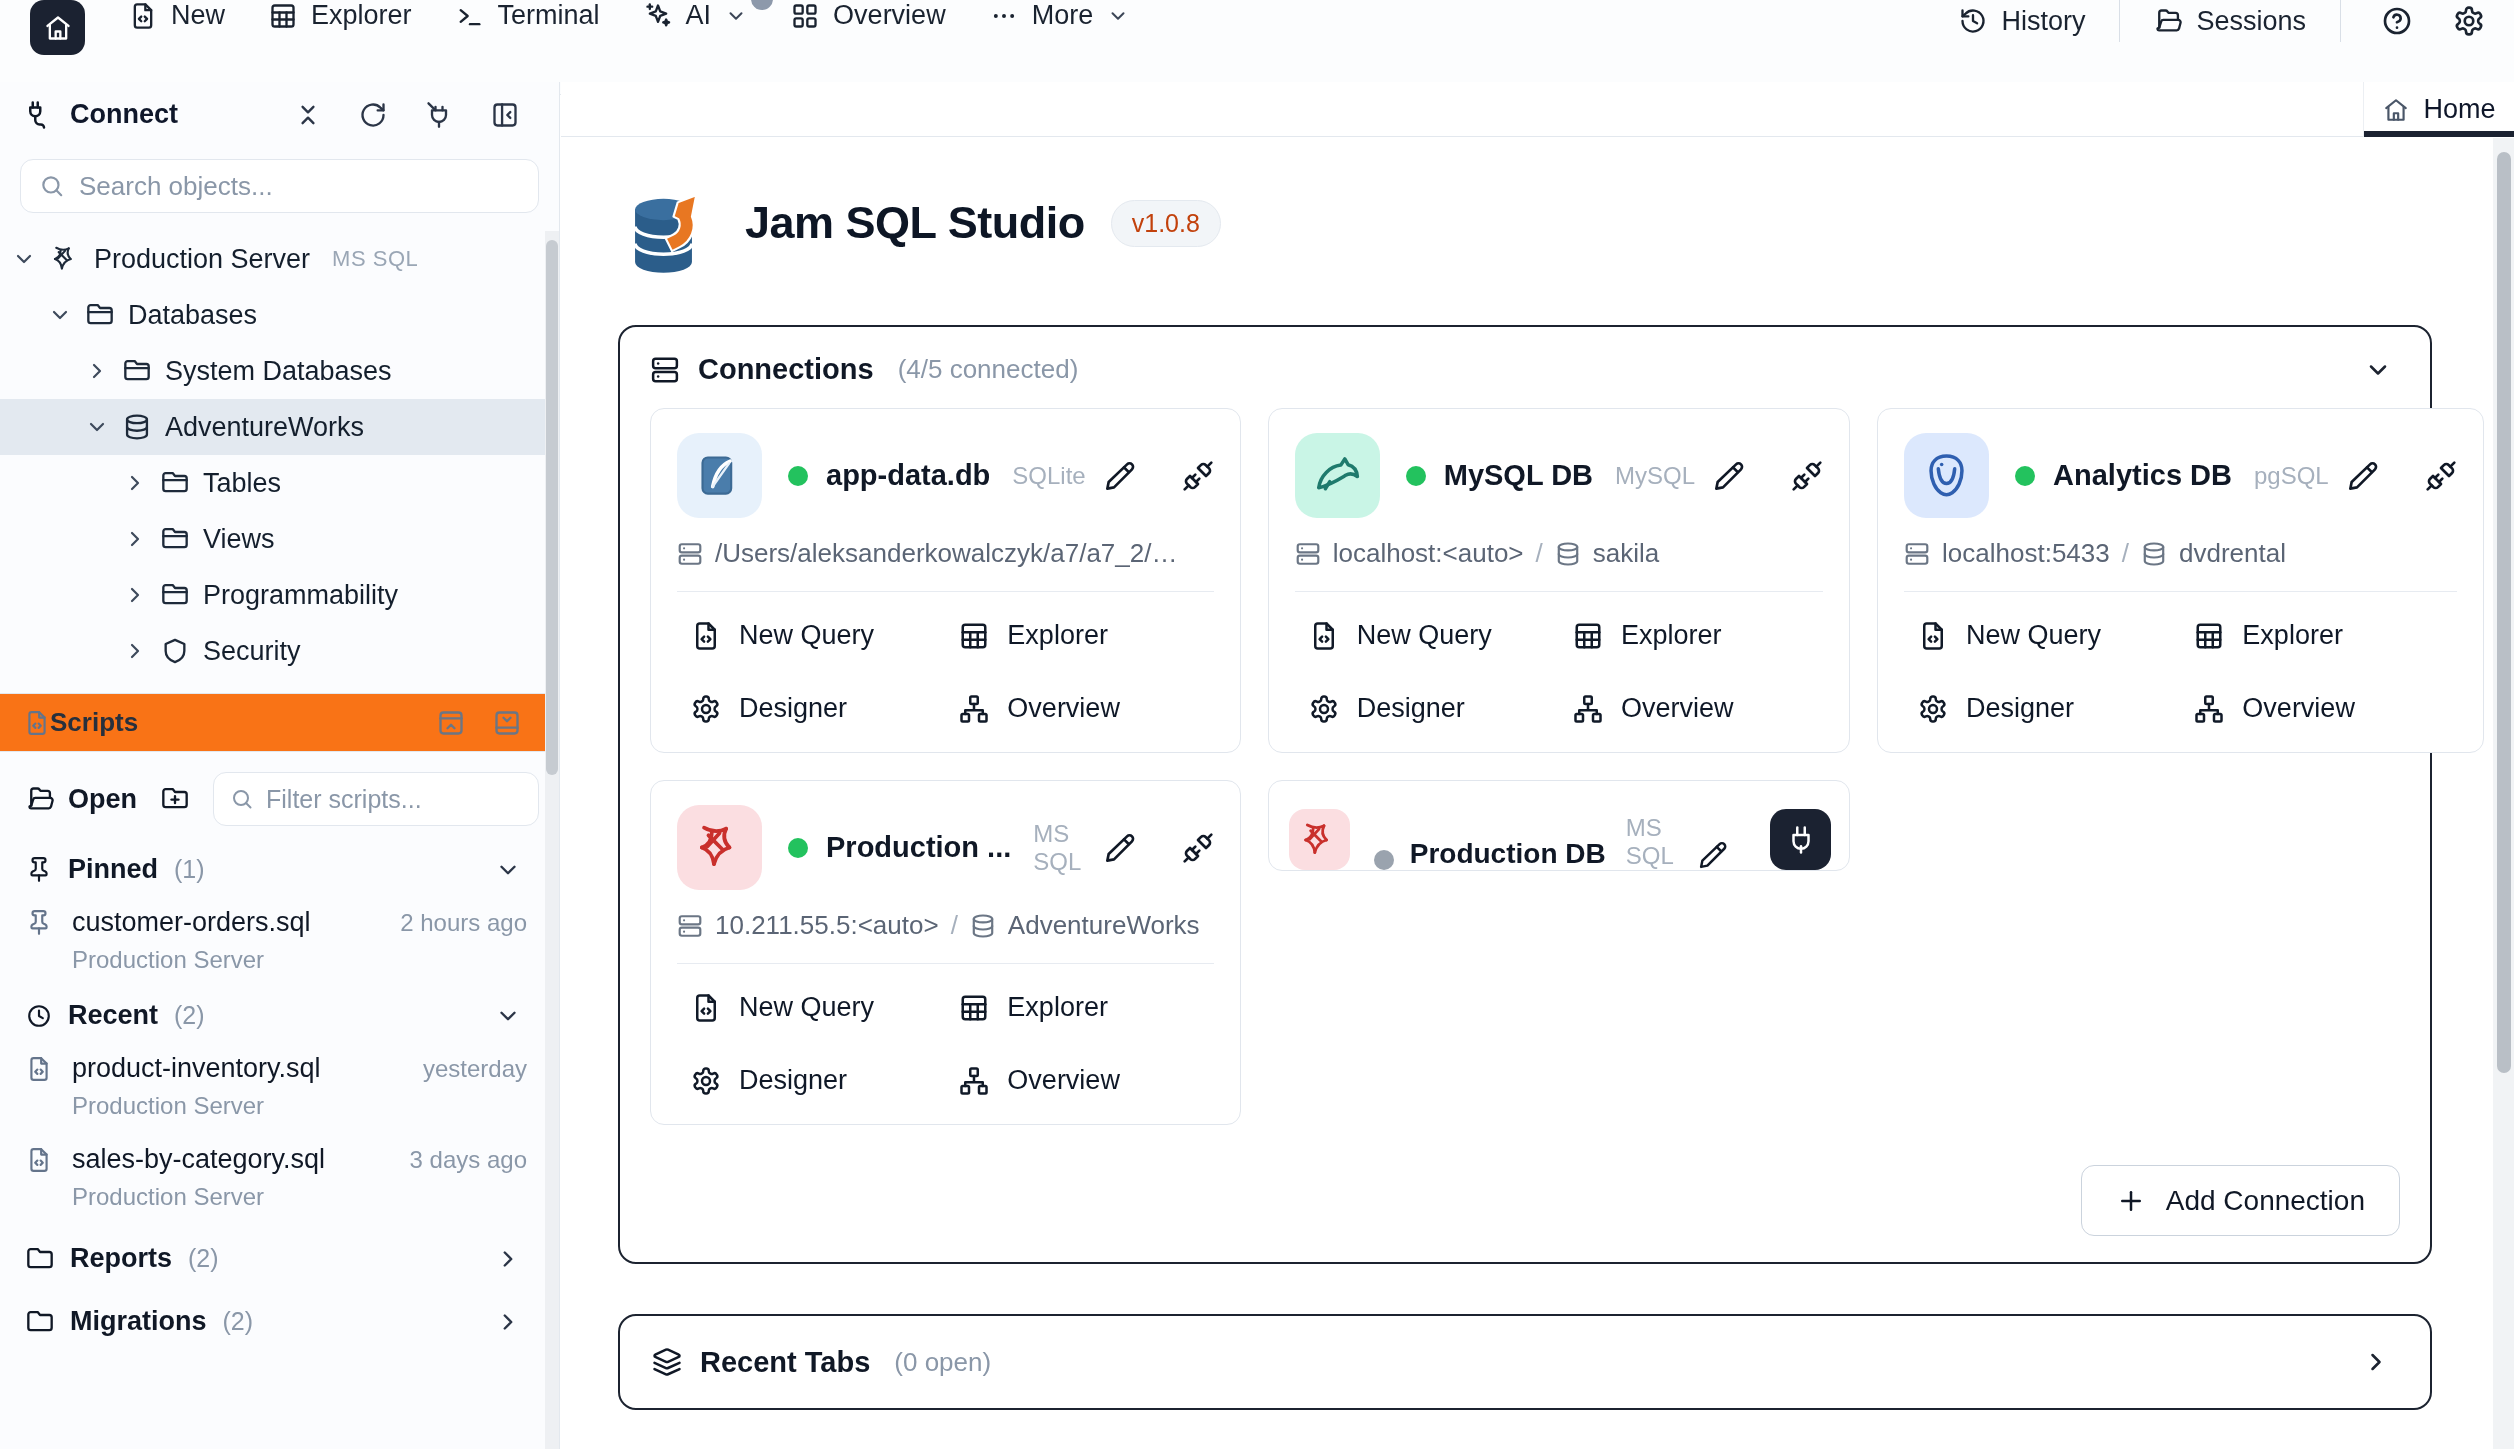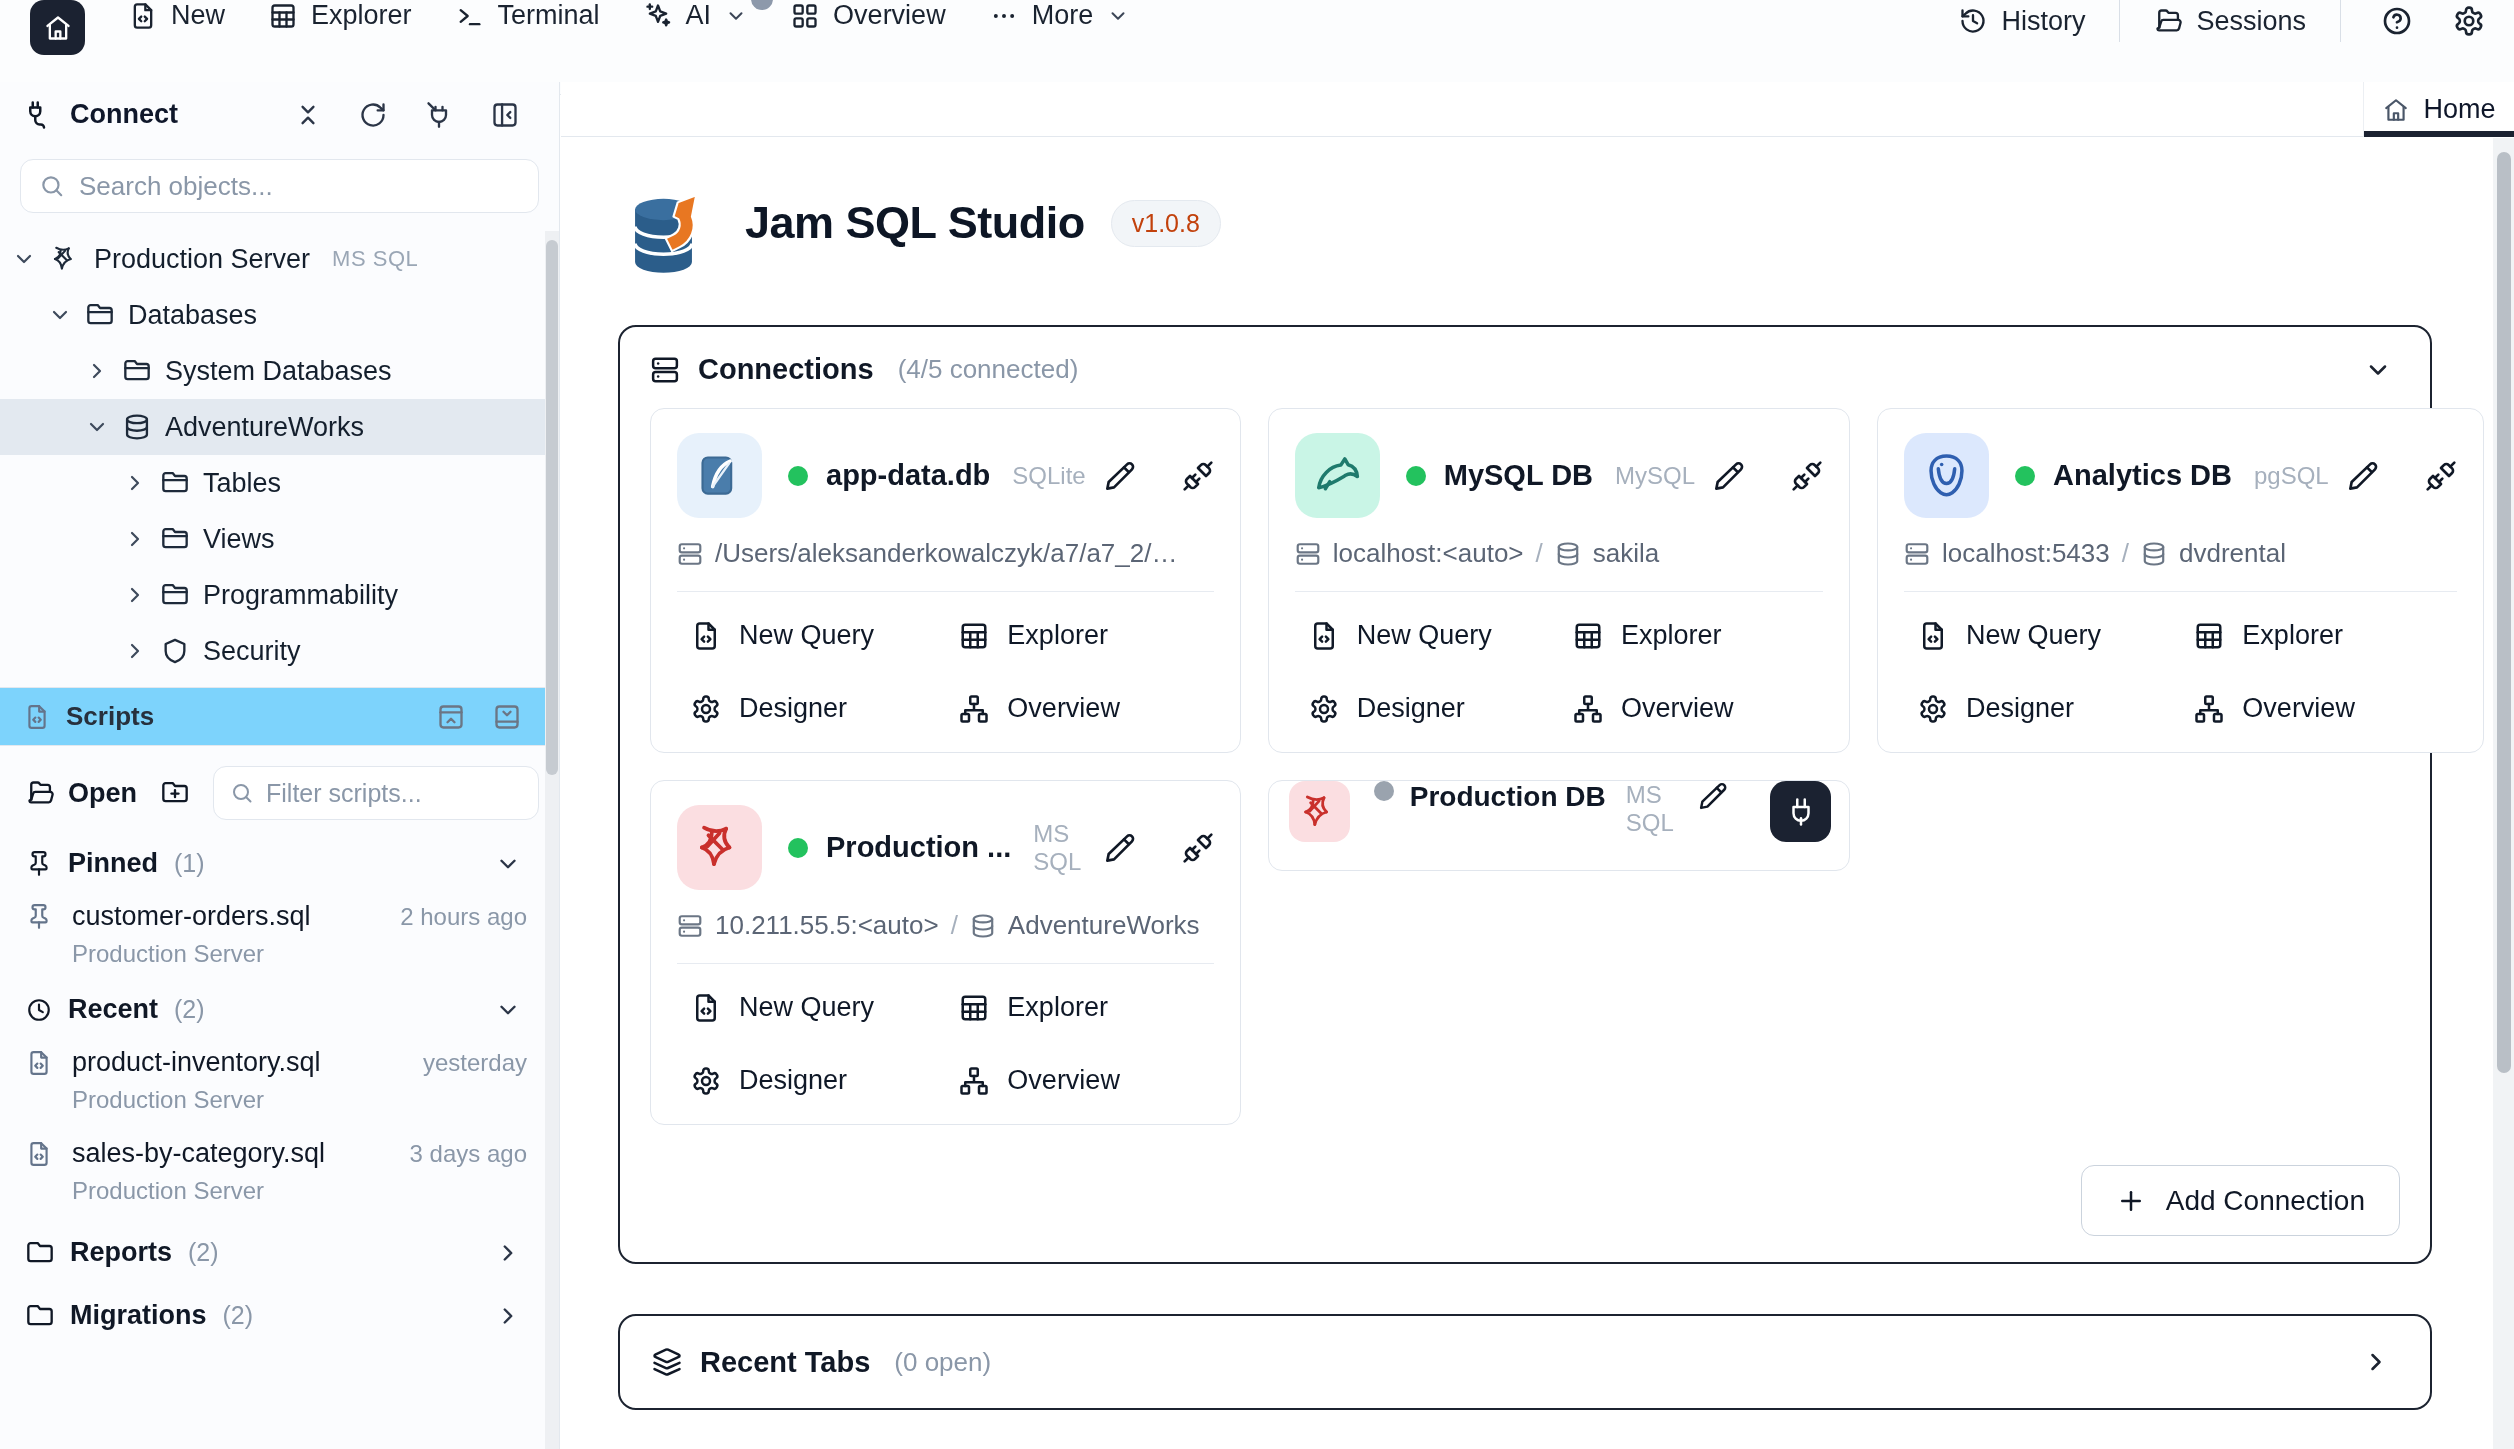--- a/index.html
+++ b/index.html
@@ -45,23 +45,23 @@
   .tree { }
   .tree-row { height:56px; display:flex; align-items:center; gap:14px; font-size:27px;
               font-weight:500; color:#141f2d; cursor:pointer; }
   .tree-row .chev { color:#3e4a5c; display:flex; }
   .tree-row .t-ic { display:flex; color:#1e2a3a; }
   .tree-badge { font-size:22px; color:#9aa6b5; font-weight:400; margin-left:8px; letter-spacing:0.5px; }
   .lv0 { padding-left:12px; } .lv1 { padding-left:48px; } .lv2 { padding-left:85px; } .lv3 { padding-left:123px; }
   .tree-row.selected { background:#e3e9f0; }
   .c-red { color:#c9302c; }
 
-  .scripts-hdr { margin-top:8px; height:59px; background:#7dd3fc; border-top:1px solid #e3e8ee;
+  .scripts-hdr { margin-top:14px; height:59px; background:#f97316; border-top:1px solid #e3e8ee;
                  border-bottom:1px solid #e3e8ee; display:flex; align-items:center; padding:0 24px;
-                 gap:16px; color:#64748b; }
+                 color:#64748b; }
   .scripts-title { font-size:26px; font-weight:600; color:#27303d; }
   .scripts-hdr-icons { margin-left:auto; display:flex; gap:28px; padding-right:14px; }
   .scripts-hdr-icons > span { cursor:pointer; display:flex; color:#6b7685; }
   .open-row { display:flex; align-items:center; padding:20px 20px 16px; gap:24px; }
   .open-btn { display:flex; align-items:center; gap:14px; font-size:27px; font-weight:600;
               color:#101826; cursor:pointer; padding-left:6px; }
   .folder-plus-btn { cursor:pointer; display:flex; color:#101826; }
   .filter-wrap { flex:1; height:54px; background:#fff; border:1px solid #e2e7ee; border-radius:13px;
                  display:flex; align-items:center; padding:0 16px; gap:12px; color:#8a97a8; }
   .filter-wrap input { border:none; outline:none; background:transparent; font-size:25px;
@@ -119,21 +119,21 @@
              color:#5b6575; }
   .cc-host .h-ic { color:#6b7685; display:flex; flex:none; }
   .cc-host .trunc { white-space:nowrap; overflow:hidden; text-overflow:ellipsis; max-width:465px; }
   .cc-divider { height:1px; background:#e7ebf1; margin:22px 0 0; }
   .cc-grid { margin-top:28px; display:grid; grid-template-columns:1fr 1fr; row-gap:42px; }
   .cc-action { display:flex; align-items:center; gap:18px; font-size:27px; font-weight:500;
                color:#0f1827; cursor:pointer; padding-left:14px; }
   .cc-action .a-ic { display:flex; color:#111a28; }
 
   .compact-card { border:1.5px solid #e1e6ed; border-radius:14px; background:#fff; height:91px;
-                  align-self:start; display:flex; align-items:flex-start; padding:0 18px 0 20px; gap:16px; }
+                  align-self:start; display:flex; align-items:flex-end; padding:0 18px 0 20px; gap:16px; }
   .compact-card .cc-logo { width:61px; height:61px; border-radius:16px; }
   .compact-card .cc-name { font-size:28px; }
   .connect-dark-btn { width:61px; height:61px; border-radius:16px; background:#1b2231; color:#fff;
                       display:flex; align-items:center; justify-content:center; cursor:pointer; flex:none; }
   .compact-pencil { margin-left:auto; cursor:pointer; display:flex; color:#101826; margin-right:26px; }
 
   .add-row { display:flex; justify-content:flex-end; margin-top:40px; }
   .add-btn { height:71px; display:flex; align-items:center; gap:20px; padding:0 34px;
              border:1.5px solid #cbd3dd; border-radius:13px; background:#fff; font-size:28px;
              font-weight:500; color:#101826; cursor:pointer; font-family:inherit; }

